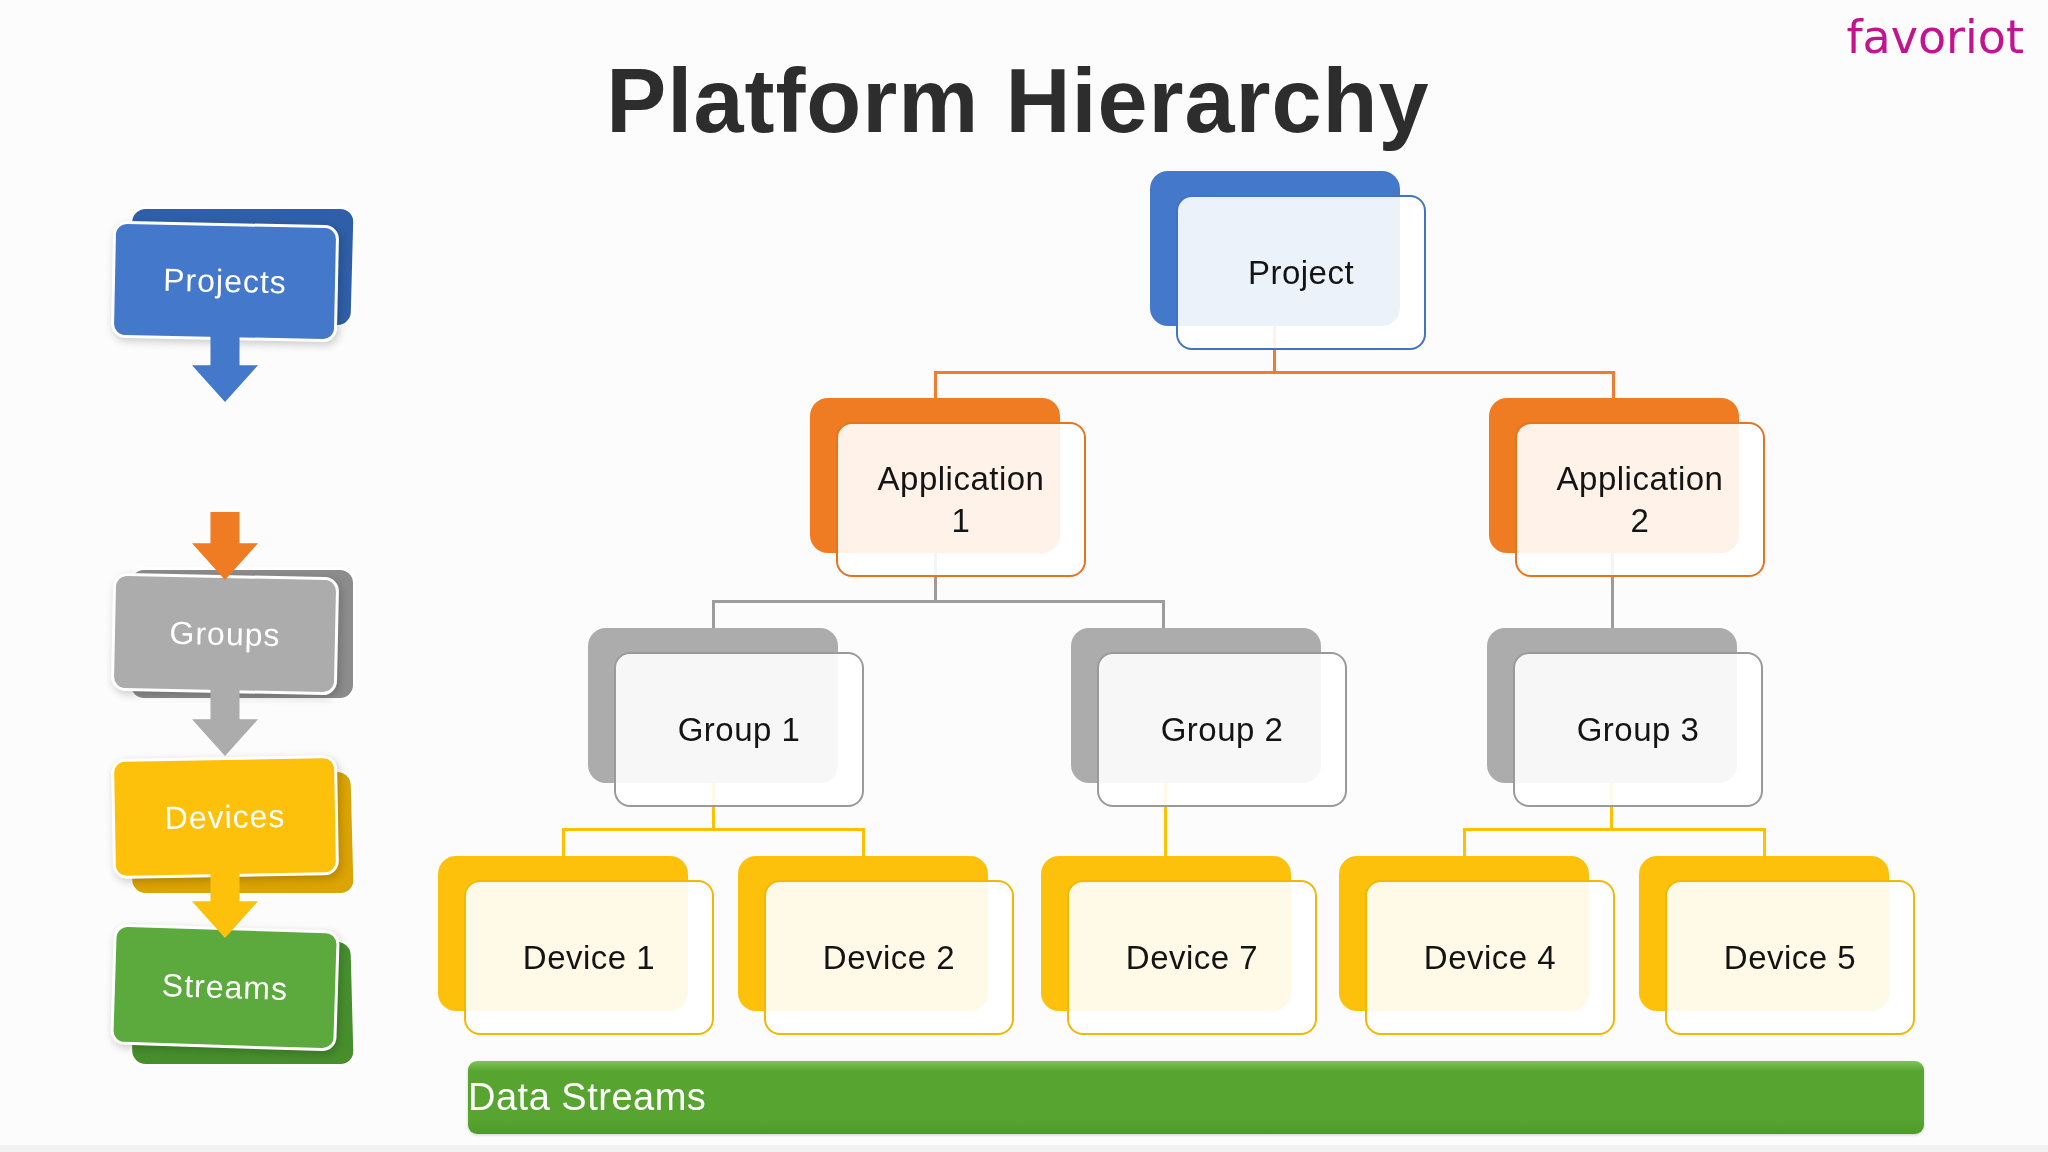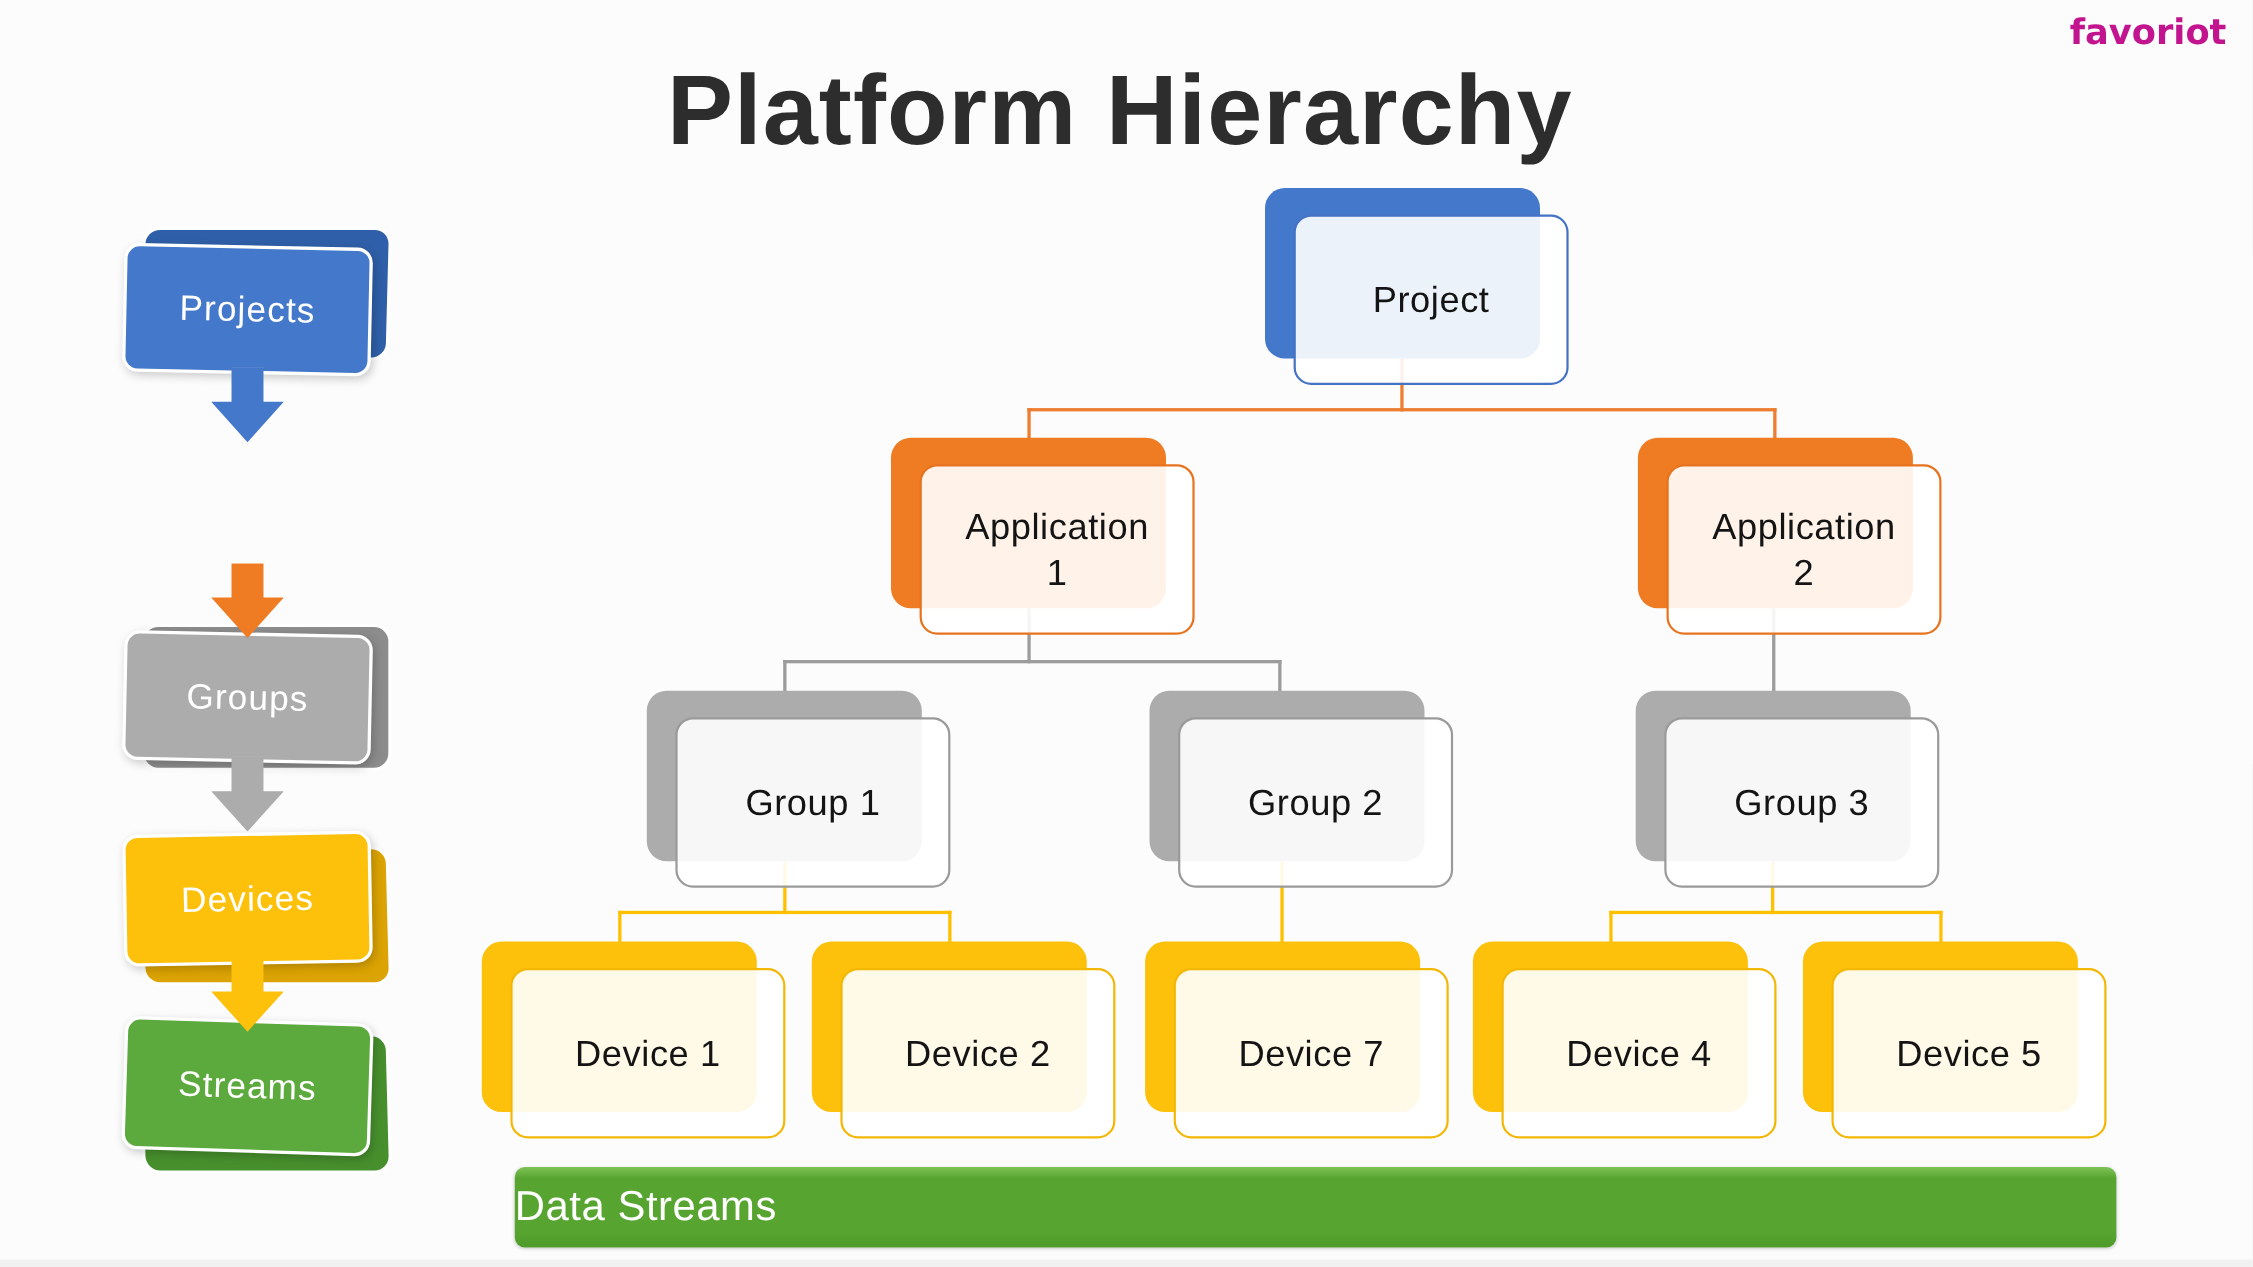--- a/index.html
+++ b/index.html
@@ -10,22 +10,22 @@
   }
   
   .title{
     position:absolute;left:1018px;top:50px;transform:translateX(-50%);
     font-family:Liberation Sans, sans-serif;font-weight:700;
     font-size:90px;letter-spacing:1px;color:var(--title-ink,#2d2d2d);
     white-space:nowrap;z-index:5;
   }
   .brand{
     position:absolute;right:24px;top:10px;
-    font-family:"DejaVu Sans","Liberation Sans",sans-serif;font-weight:700;
-    font-size:32px;color:var(--brand-magenta,#c2148e);z-index:5;letter-spacing:0;margin-left:20px;
+    font-family:"DejaVu Sans","Liberation Sans",sans-serif;font-weight:400;
+    font-size:46px;color:var(--brand-magenta,#c2148e);z-index:5;letter-spacing:0;margin-left:20px;
   }
   
   .tnode{position:absolute;width:250px;height:155px;z-index:2;}
   .tnode .back{
     position:absolute;left:-26px;top:-24px;width:250px;height:155px;
     border-radius:18px;background:var(--c);
   }
   .tnode .face{
     position:absolute;left:0;top:0;width:100%;height:100%;box-sizing:border-box;
     border-radius:16px;background:rgba(255,255,255,.9);
@@ -109,21 +109,21 @@
   </div>
   <div class="tnode" style="left:1515px;top:422px;--c:var(--orange);--bc:var(--orange-border)">
     <div class="back"></div>
     <div class="face">Application 2</div>
   </div>
 
   <div class="tnode" style="left:614px;top:652px;--c:var(--gray);--bc:var(--gray-border)">
     <div class="back"></div>
     <div class="face">Group 1</div>
   </div>
-  <div class="tnode" style="left:1071px;top:652px;--c:var(--gray);--bc:var(--gray-border)">
+  <div class="tnode" style="left:1097px;top:652px;--c:var(--gray);--bc:var(--gray-border)">
     <div class="back"></div>
     <div class="face">Group 2</div>
   </div>
   <div class="tnode" style="left:1513px;top:652px;--c:var(--gray);--bc:var(--gray-border)">
     <div class="back"></div>
     <div class="face">Group 3</div>
   </div>
 
   <div class="tnode" style="left:464px;top:880px;--c:var(--gold);--bc:var(--gold-border)">
     <div class="back"></div>

